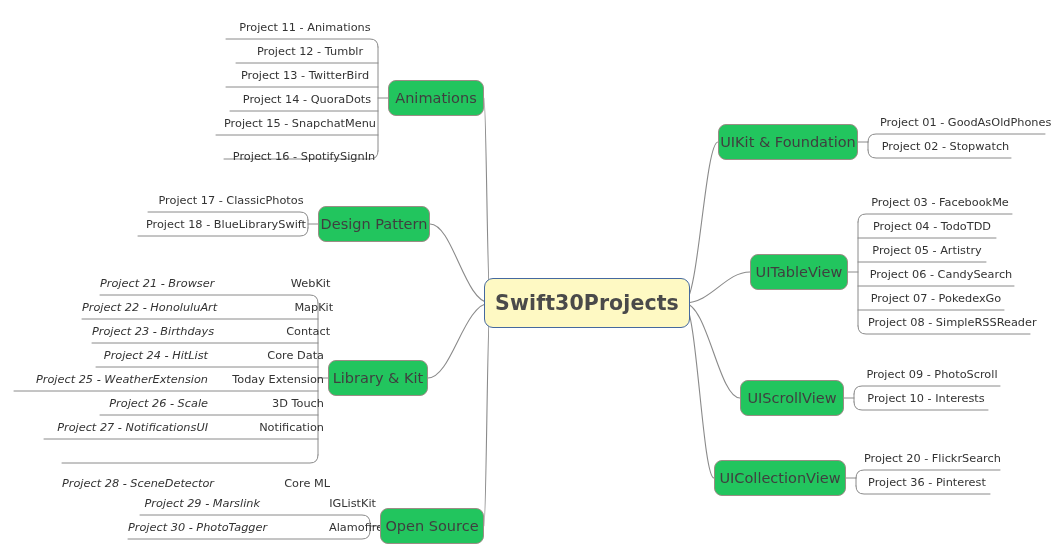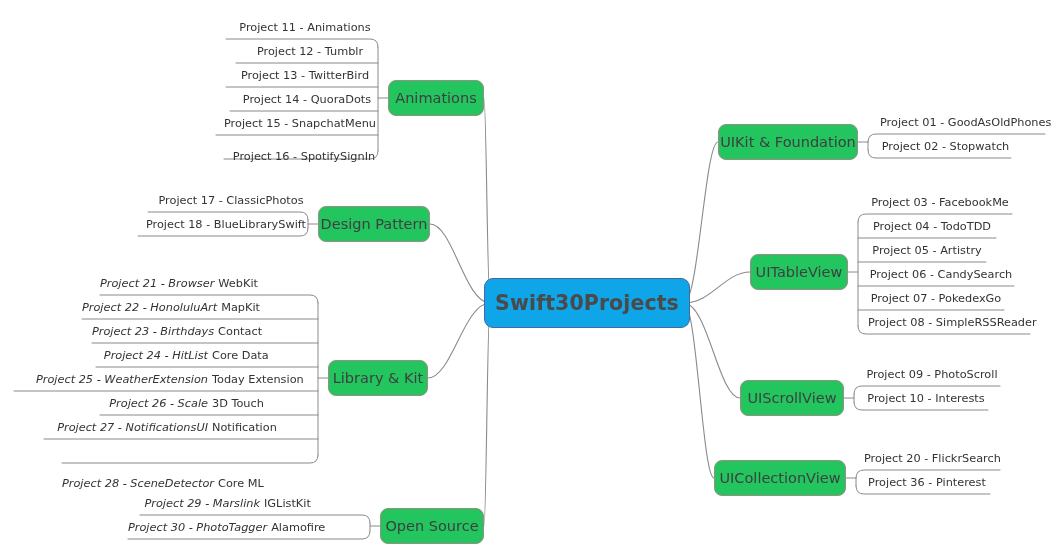--- a/index.html
+++ b/index.html
@@ -27,21 +27,21 @@
   }
 
   
   .root-node {
     position: absolute;
     left: 484px;
     top: 278px;
     width: 206px;
     height: 50px;
     box-sizing: border-box;
-    background: #0ea5e9;
+    background: #fef9c3;
     border: 1.4px solid #45699f;
     border-radius: 9px;
     display: flex;
     align-items: center;
     justify-content: center;
     color: #4a4a4a;
     font-size: 20.5px;
     font-weight: bold;
     letter-spacing: .1px;
     z-index: 6;
@@ -82,21 +82,21 @@
   }
   .leaf.two-col .lf-main {
     flex: 1 1 auto;
     text-align: right;
     padding-right: 4px;
     font-style: italic;
   }
   .leaf.two-col .lf-side {
     flex: 0 0 auto;
     width: 112px;
-    text-align: left;
+    text-align: right;
   }
 </style>
 </head>
 <body>
 
 <div id="canvas">
 
   <svg id="links" viewBox="0 0 1064 560" width="1064" height="560">
       <path d="M 490 303 C 487.48 303 486.28 98 484 98" fill="none" stroke="#8a8a8a" stroke-width="1.1" stroke-linecap="round"></path>
       <path d="M 490 303 C 464.8 303 452.8 224 430 224" fill="none" stroke="#8a8a8a" stroke-width="1.1" stroke-linecap="round"></path>

